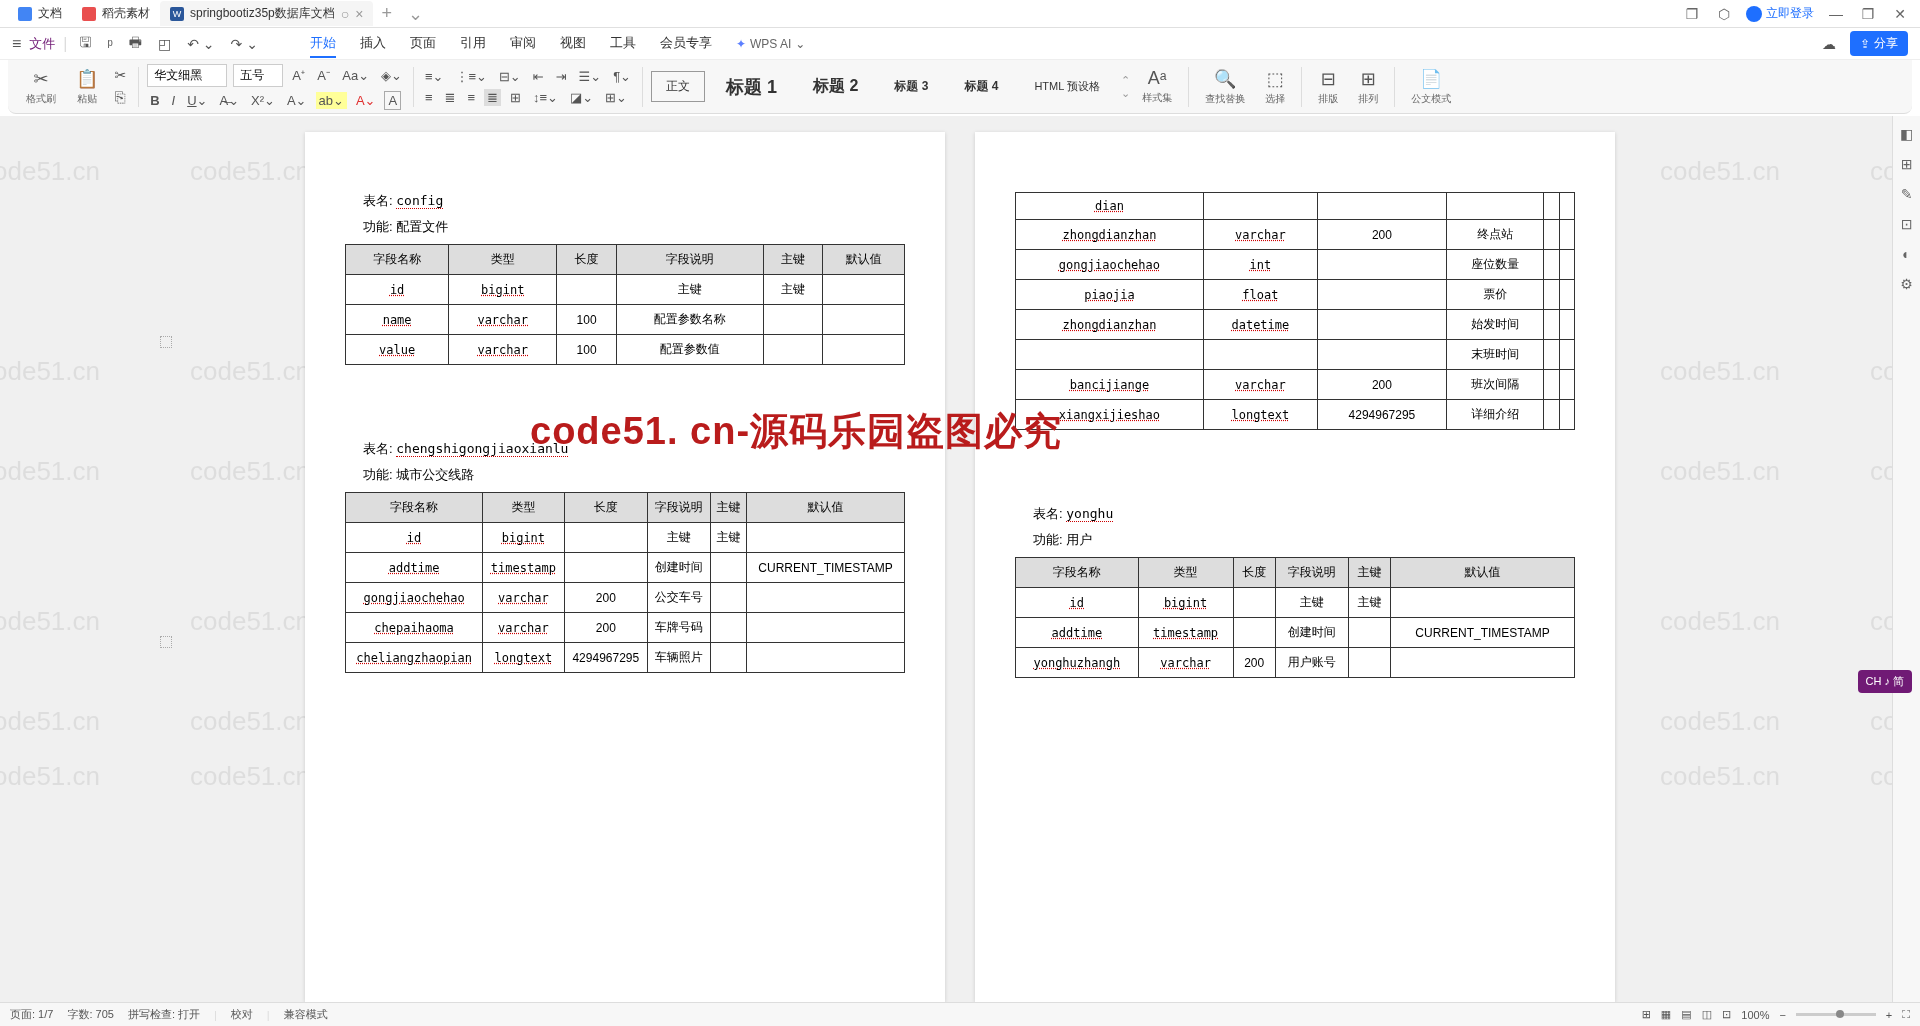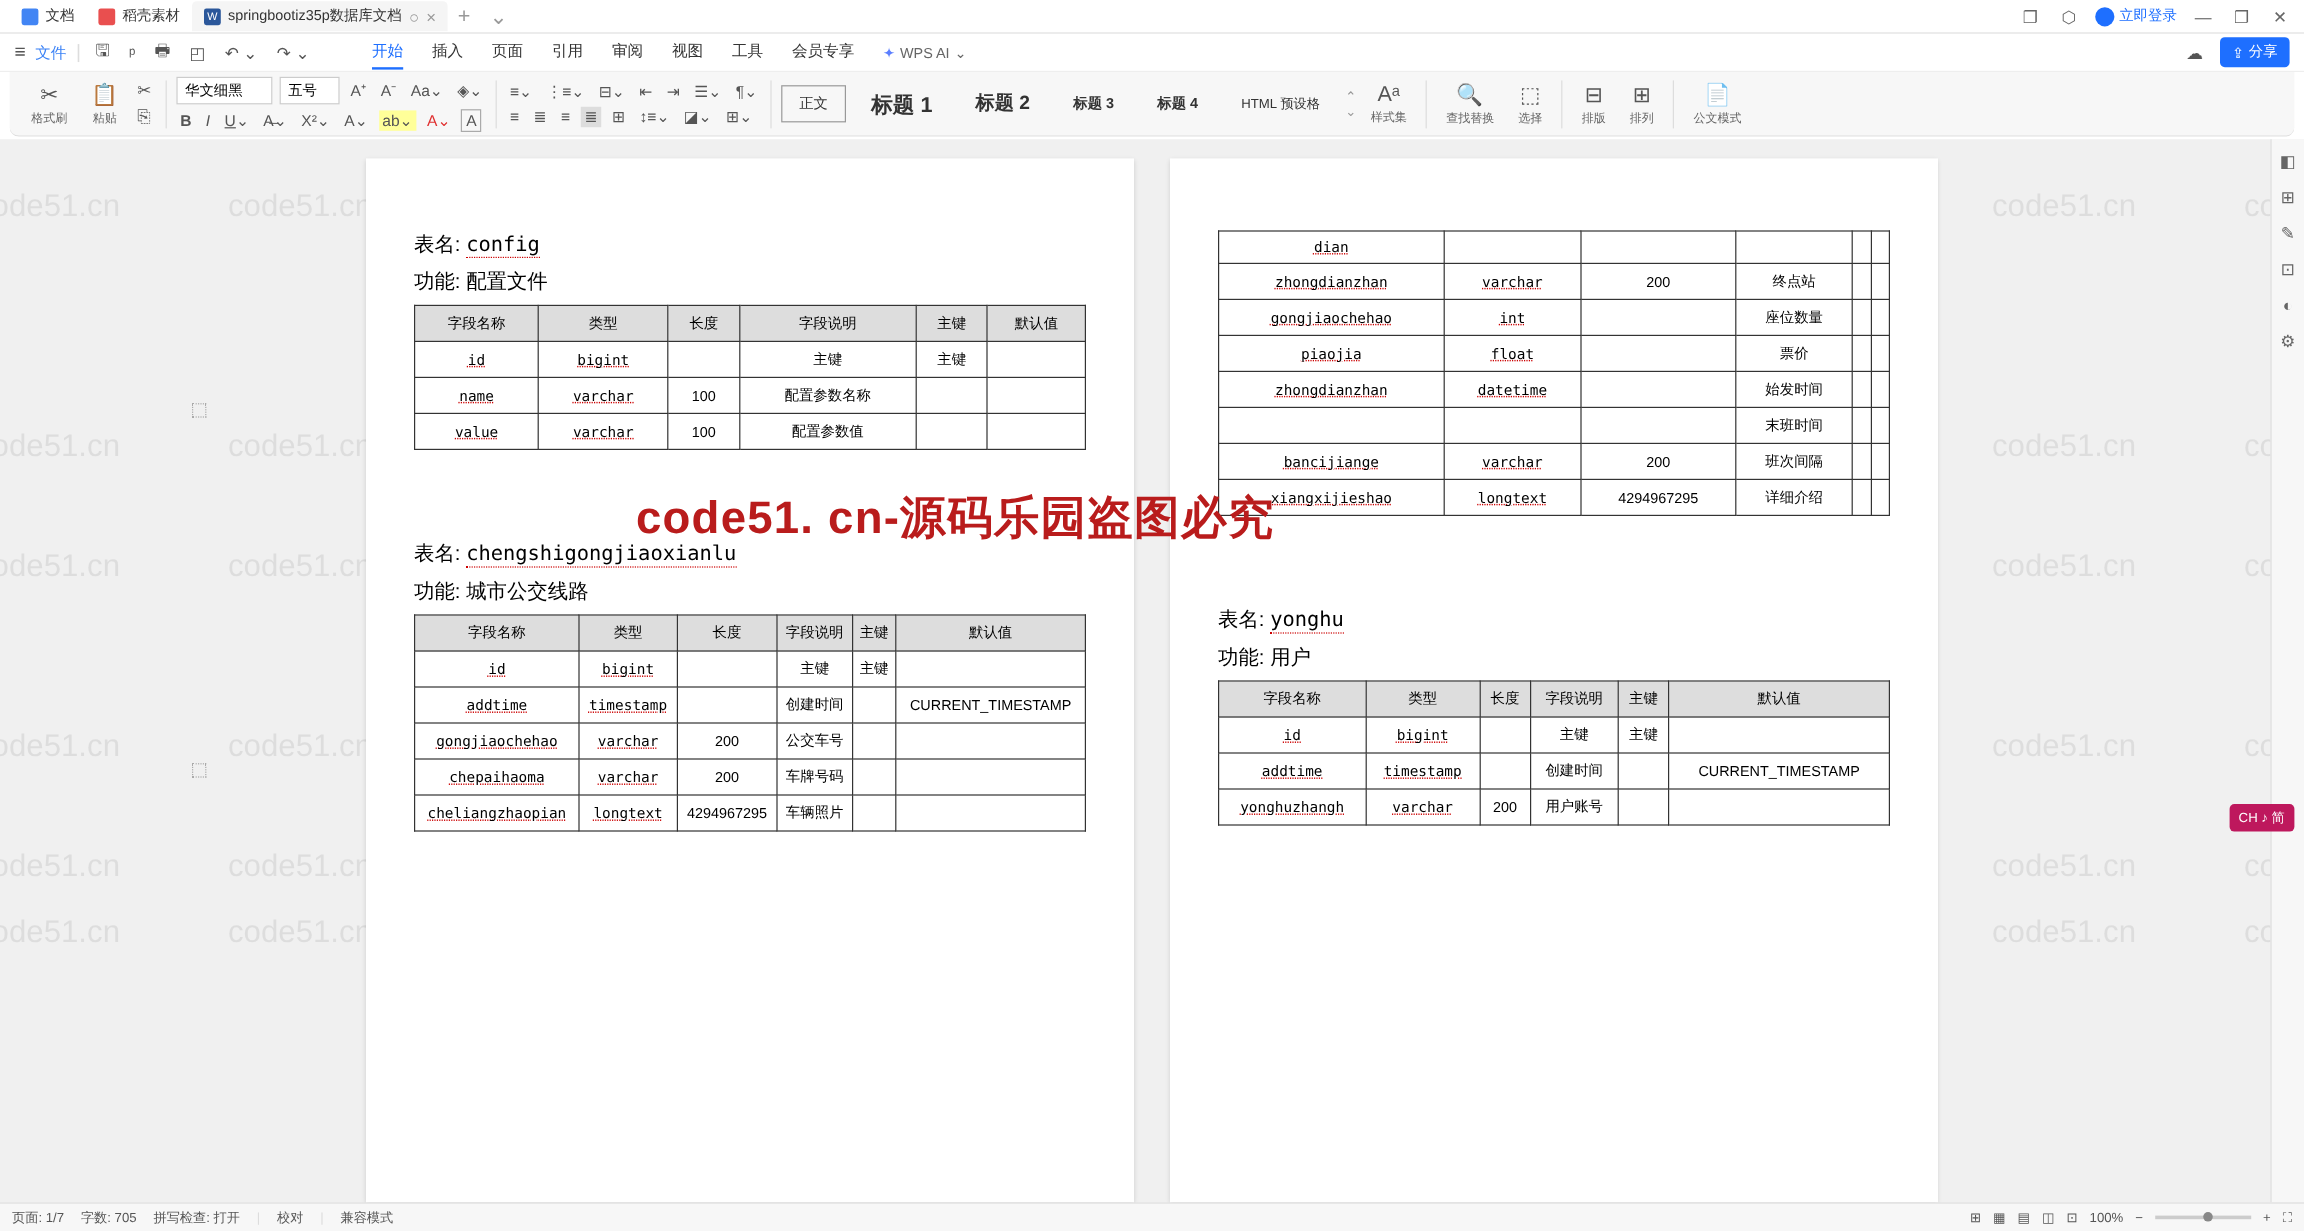--- a/index.html
+++ b/index.html
@@ -9,21 +9,21 @@
 .tab{display:flex;align-items:center;gap:6px;padding:4px 10px;font-size:12px;color:#333;border-radius:4px 4px 0 0;cursor:pointer}
 .tab.active{background:#f5f5f5}
 .tab-icon{width:14px;height:14px;border-radius:2px}
 .tab-close{color:#999;font-size:14px}
 .title-right{display:flex;align-items:center;gap:12px;padding-right:10px}
 .win-btn{width:20px;height:20px;display:flex;align-items:center;justify-content:center;color:#666;font-size:14px}
 .login-btn{display:flex;align-items:center;gap:4px;color:#1e6fff;font-size:12px}
 .avatar{width:16px;height:16px;background:#1e6fff;border-radius:50%}
 .toolbar-row1{height:32px;display:flex;align-items:center;padding:0 12px;gap:8px;border-bottom:1px solid #eee}
 .menu-icon{font-size:16px;color:#555}
-.file-label{font-size:13px;color:#3b82f6}
+.file-label{font-size:13px;color:#701a75}
 .tb-icon{font-size:14px;color:#555;padding:2px 4px}
 .sep{color:#ddd}
 .menu-tabs{display:flex;gap:24px;margin-left:40px}
 .menu-tab{font-size:13px;color:#333;padding:4px 0;border-bottom:2px solid transparent}
 .menu-tab.active{color:#1e6fff;border-bottom-color:#1e6fff}
 .wps-ai{display:flex;align-items:center;gap:4px;color:#666;font-size:12px}
 .tb-right{margin-left:auto;display:flex;align-items:center;gap:10px}
 .share-btn{background:#1e6fff;color:#fff;padding:4px 10px;border-radius:4px;font-size:12px;display:flex;align-items:center;gap:4px}
 .ribbon{height:54px;background:#f7f7f7;display:flex;align-items:center;padding:0 10px;gap:4px;border-bottom:1px solid #ddd;border-radius:0 0 8px 8px;margin:0 8px}
 .rgroup{display:flex;flex-direction:column;align-items:center;gap:2px;padding:2px 8px}
@@ -33,30 +33,30 @@
 .rsep{width:1px;height:40px;background:#ddd;margin:0 4px}
 .font-sel{border:1px solid #ccc;background:#fff;padding:2px 6px;font-size:12px;min-width:80px}
 .fmt-btn{font-size:13px;color:#555;padding:1px 3px}
 .style-btn{border:1px solid transparent;padding:6px 14px;font-size:12px;color:#333}
 .style-btn.boxed{border:1px solid #999}
 .canvas{position:absolute;top:116px;left:0;right:0;bottom:24px;background:#f0f0f0;overflow:hidden}
 .watermark{position:absolute;color:#ccc;font-size:26px;opacity:0.5;pointer-events:none;z-index:0}
 .watermark-red{position:absolute;color:#b91c1c;font-size:38px;z-index:5;font-weight:700;letter-spacing:1px}
 .pages{display:flex;gap:30px;justify-content:center;padding-top:16px;position:relative;z-index:2}
 .page{width:640px;height:870px;background:#fff;box-shadow:0 1px 4px rgba(0,0,0,0.15);padding:60px 40px;font-size:13px}
-.sec-label{font-size:17px;margin-bottom:8px;}
+.sec-label{font-size:13px;margin-bottom:8px;margin-left:18px}
 .sec-label .val{font-family:monospace;border-bottom:1px dotted #c00}
 .dtable{border-collapse:collapse;width:100%;margin-bottom:30px;font-size:12px}
 .dtable th,.dtable td{border:1px solid #333;padding:6px 4px;text-align:center}
 .dtable th{background:#ddd;font-weight:normal}
 .dtable td.mono{font-family:monospace;text-decoration:underline dotted;text-decoration-color:#c00}
 .para-mark{position:absolute;width:12px;height:12px;border:1px dotted #aaa}
 .side-bar{position:absolute;right:0;top:116px;bottom:24px;width:28px;background:#f7f7f7;border-left:1px solid #ddd;display:flex;flex-direction:column;align-items:center;gap:14px;padding-top:10px}
 .side-ic{font-size:14px;color:#666}
-.ime-badge{position:absolute;right:8px;top:670px;background:#be185d;color:#fff;padding:4px 8px;border-radius:4px;font-size:11px;display:flex;align-items:center;gap:4px;z-index:10}
+.ime-badge{position:absolute;right:8px;top:670px;background:#701a75;color:#fff;padding:4px 8px;border-radius:4px;font-size:11px;display:flex;align-items:center;gap:4px;z-index:10}
 .status-bar{position:absolute;bottom:0;left:0;right:0;height:24px;background:#f7f7f7;border-top:1px solid #ddd;display:flex;align-items:center;padding:0 10px;font-size:11px;color:#555;gap:14px}
 .status-right{margin-left:auto;display:flex;align-items:center;gap:10px}
 .plus-tab{font-size:18px;color:#999;padding:0 8px}
 .add-row{position:absolute;width:18px;height:18px;border:1px solid #ccc;border-radius:3px;display:flex;align-items:center;justify-content:center;font-size:12px;color:#999;background:#fff}
 </style>
 </head>
 <body>
 
 <div class="title-bar">
   <div class="tabs">

